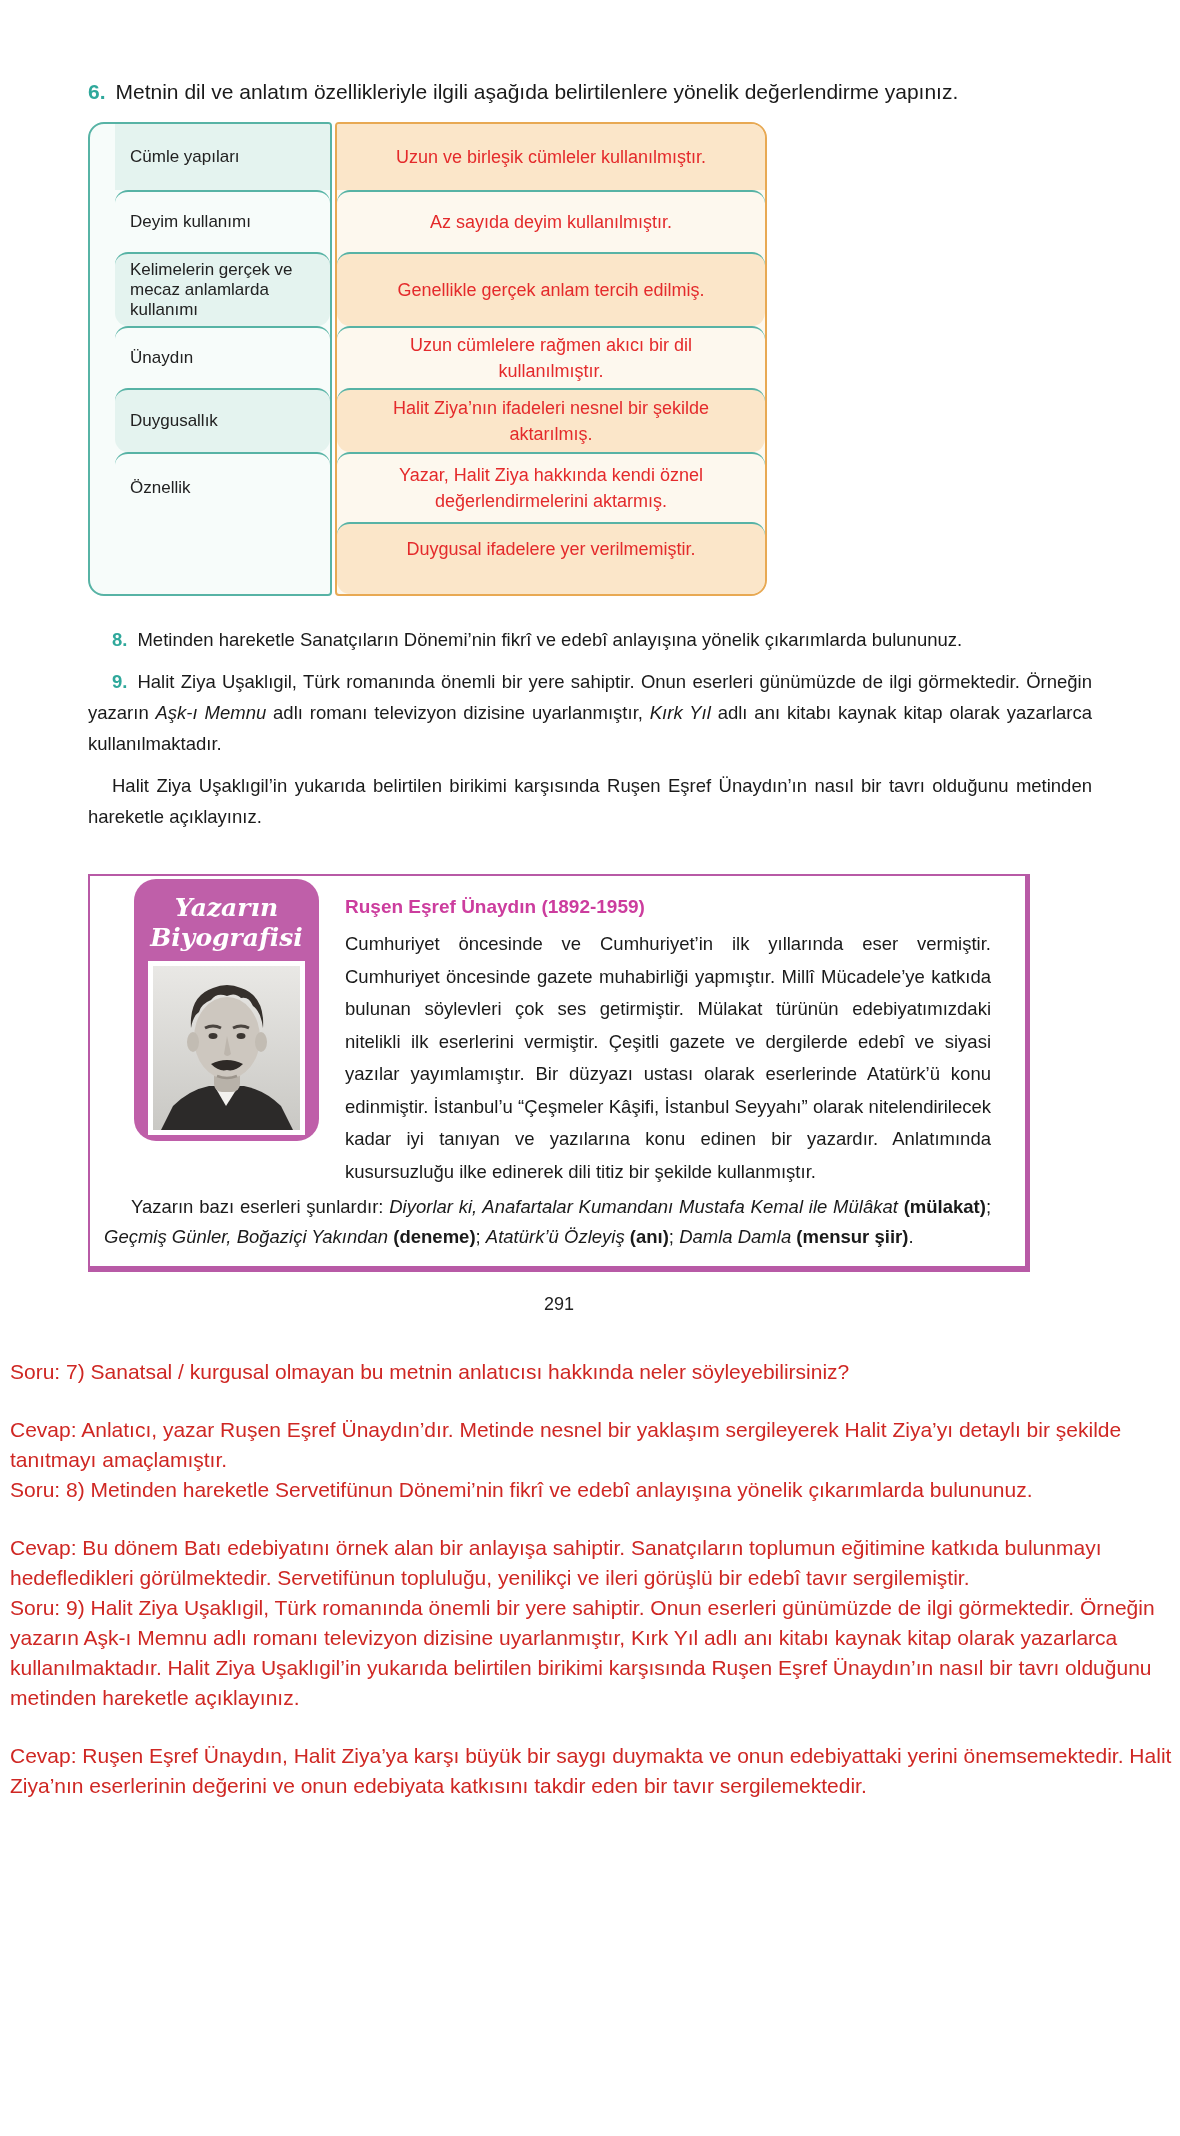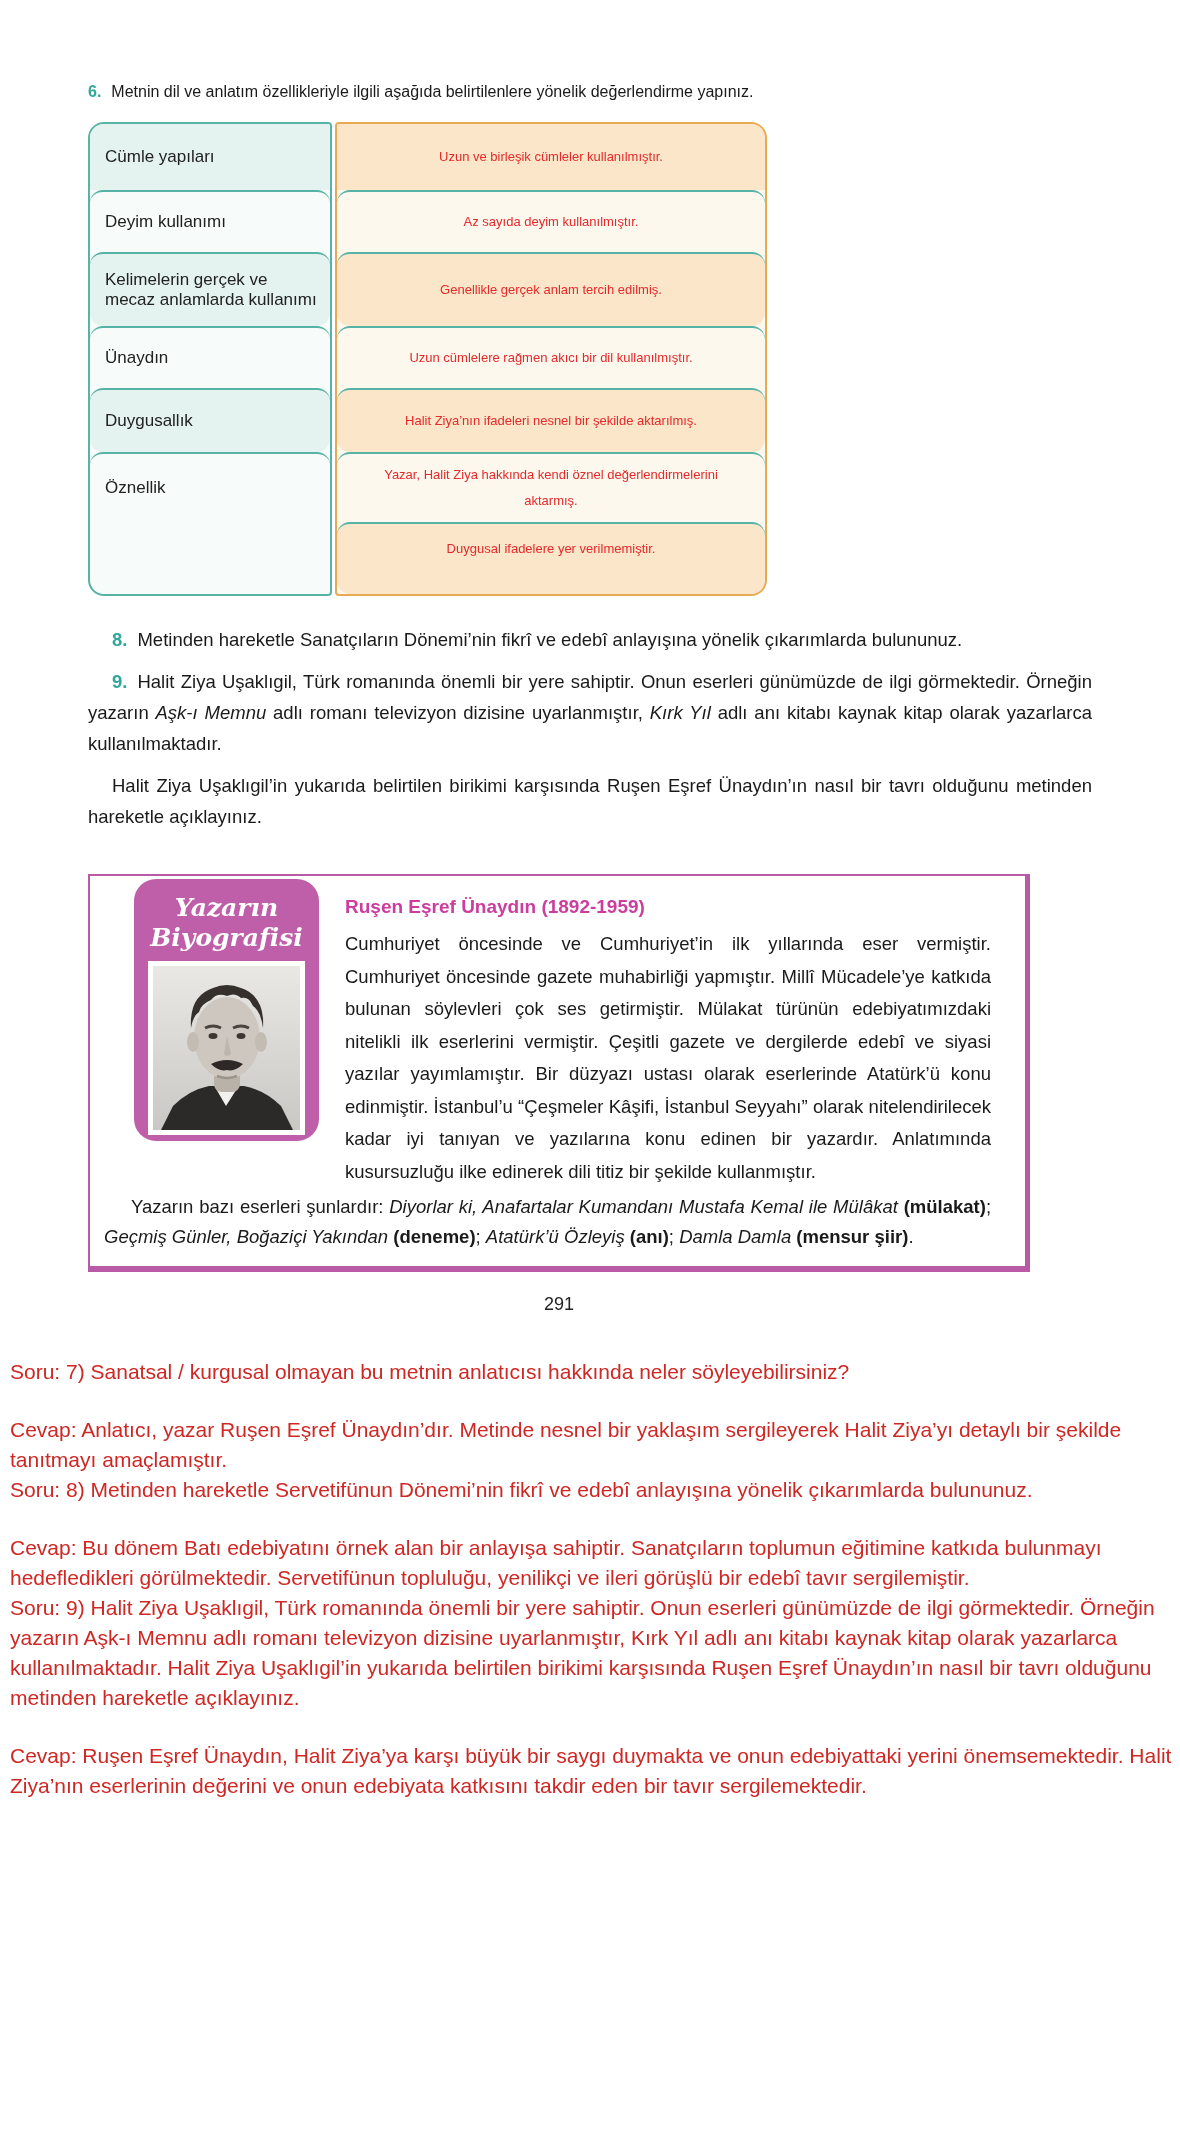--- a/index.html
+++ b/index.html
@@ -4,39 +4,39 @@
 <style>
   html,body{margin:0;padding:0;}
   body{
     width:1180px; min-height:2136px; background:#ffffff;
     font-family:"Liberation Sans", sans-serif; color:#1a1a1a;
     -webkit-font-smoothing:antialiased;
   }
   .page{width:942px; margin:0 0 0 88px;}
 
   
-  .q6line{margin-top:80px; font-size:16px; line-height:24px;}
+  .q6line{margin-top:80px; font-size:21px; line-height:24px;}
   .qnum{color:#2fa89b; font-weight:bold;}
   .qnum.sp{margin-right:10px;}
 
   
   .eval-table{display:flex; margin-top:18px;}
   .col-left{
     width:240px; border:2px solid #57b3a5; border-radius:16px 4px 4px 16px;
     overflow:hidden; background:#f7fcfa;
   }
   .col-right{
     width:428px; margin-left:3px; border:2px solid #e8a953;
     border-radius:4px 16px 16px 4px; overflow:hidden; background:#fdf8ee;
   }
   .tcell{display:flex; align-items:center; box-sizing:border-box;}
-  .col-left .tcell{padding:0 10px 0 15px; font-size:17px; color:#222;}
+  .col-left .tcell{padding:0 10px 0 15px; font-size:17px; color:#222;margin-left:25px;}
   .col-right .tcell{
     justify-content:center; text-align:center; padding:0 34px;
-    font-size:13px; color:#e42a2b; line-height:26px;
+    font-size:18px; color:#e42a2b; line-height:26px;
   }
   .col-left .tcell + .tcell, .col-right .tcell + .tcell{border-top:2px solid #57b3a5;border-radius:13px;}
   .tcell:nth-child(1){height:66px}
   .tcell:nth-child(2){height:62px}
   .tcell:nth-child(3){height:74px}
   .tcell:nth-child(4){height:62px}
   .tcell:nth-child(5){height:64px}
   .tcell:nth-child(6){height:70px}
   .tcell:nth-child(7){height:72px}
   .col-left .tcell:nth-child(odd){background:#e4f3ef;}

